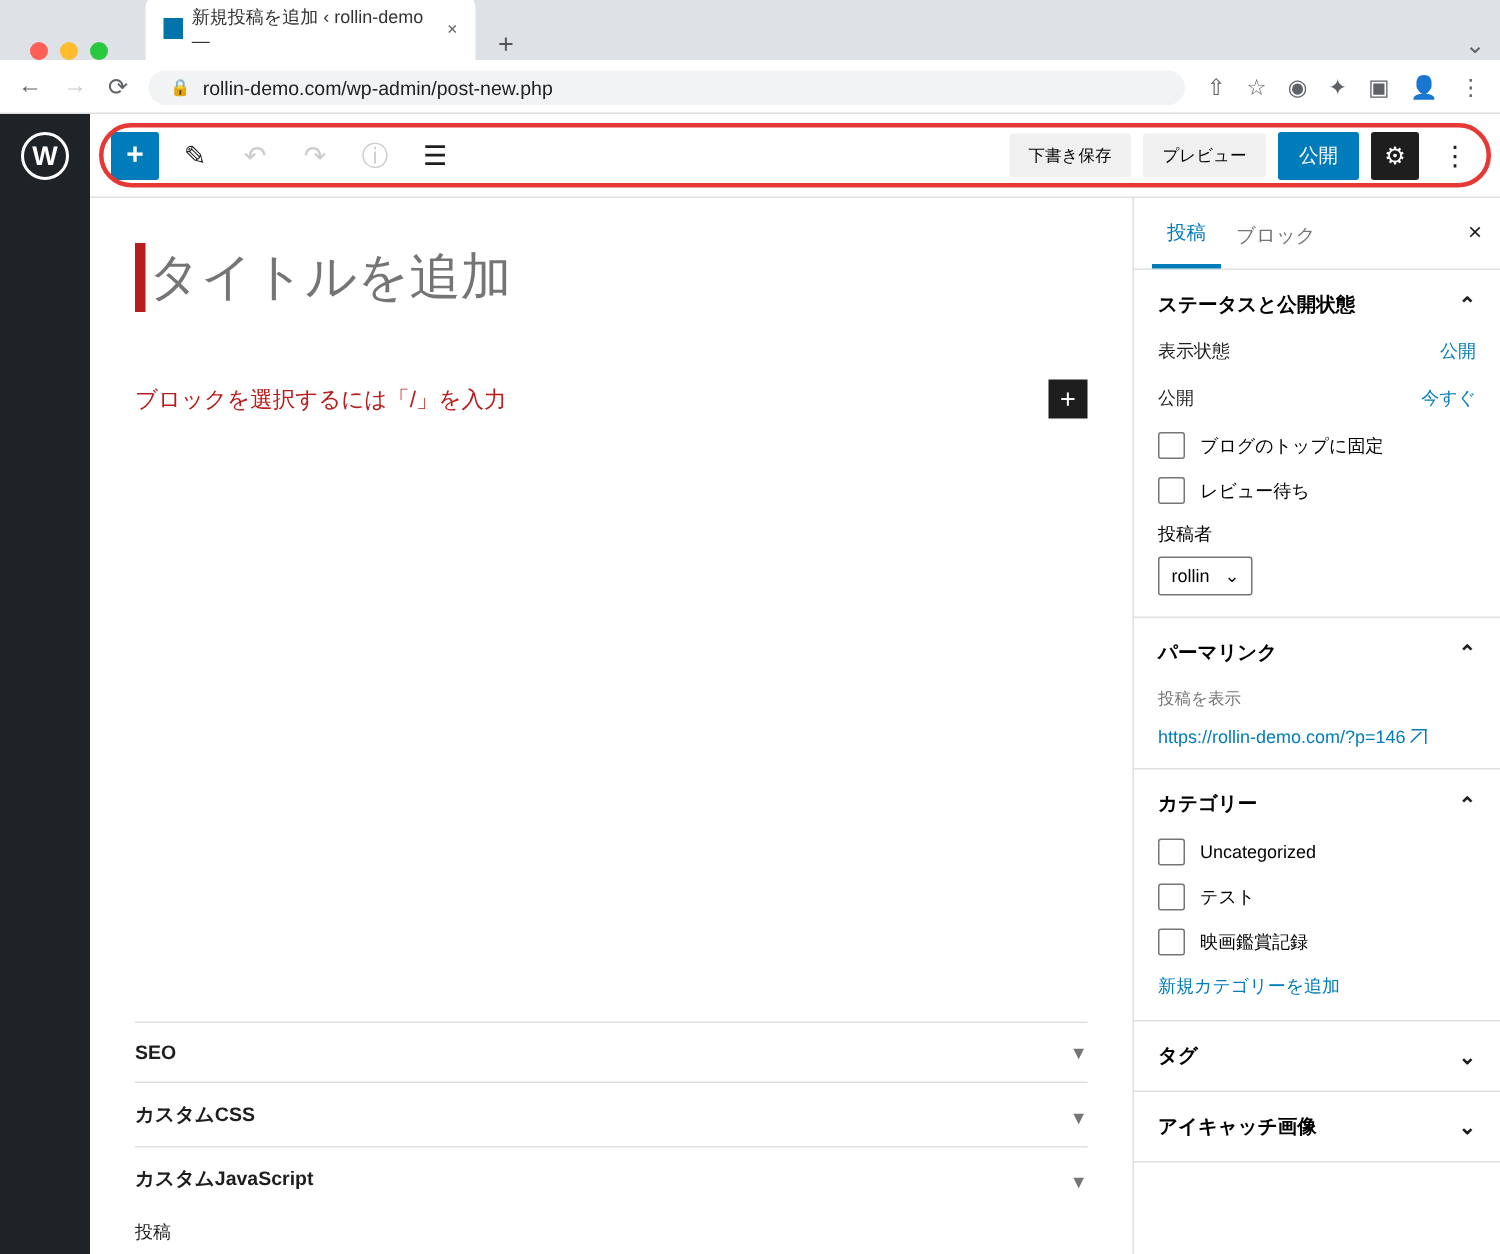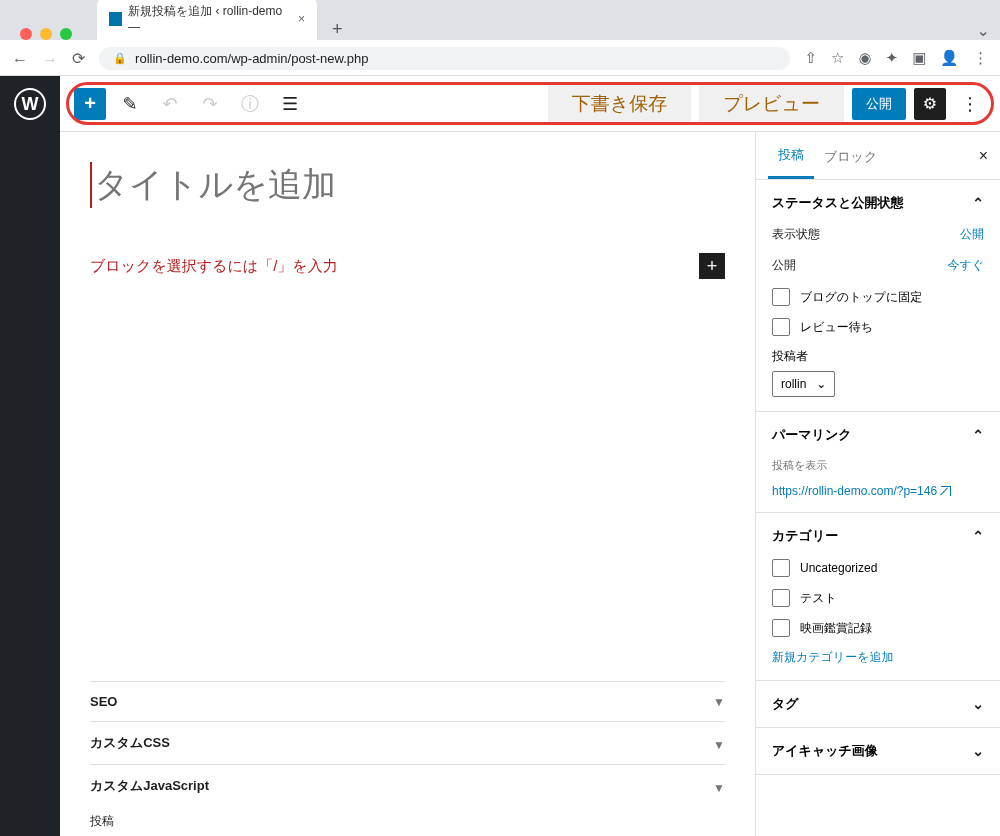--- a/index.html
+++ b/index.html
@@ -23,26 +23,26 @@
 .wp-logo{width:32px;height:32px;border:2px solid #fff;border-radius:50%;display:flex;align-items:center;justify-content:center;color:#fff;font-size:18px;font-weight:bold}
 .main-col{flex:1;display:flex;flex-direction:column}
 .toolbar{height:56px;display:flex;align-items:center;padding:0 14px;border-bottom:1px solid #e0e0e0;position:relative}
 .tb-highlight{position:absolute;left:6px;right:6px;top:6px;bottom:6px;border:3px solid #e53935;border-radius:24px;pointer-events:none}
 .tb-left{display:flex;align-items:center;gap:8px}
 .tb-right{margin-left:auto;display:flex;align-items:center;gap:8px}
 .btn-sq{width:32px;height:32px;display:flex;align-items:center;justify-content:center;border-radius:2px;cursor:pointer}
 .btn-blue{background:#007cba;color:#fff;font-size:20px;font-weight:bold}
 .btn-ico{color:#1e1e1e;font-size:18px}
 .btn-dis{color:#ccc}
-.btn-grey{background:#f0f0f0;color:#a16207;padding:7px 24px;font-size:19px;border-radius:2px;cursor:pointer}
+.btn-grey{background:#f0f0f0;color:#000000;padding:7px 13px;font-size:11px;border-radius:2px;cursor:pointer}
 .btn-pub{background:#007cba;color:#fff;padding:7px 14px;font-size:13px;border-radius:2px;cursor:pointer}
 .btn-gear{background:#1e1e1e;color:#fff}
 .editor-body{display:flex;flex:1;overflow:hidden}
 .content{flex:1;padding:30px 30px 0;display:flex;flex-direction:column}
-.title-field{font-size:34px;color:#757575;font-weight:400;margin-bottom:45px;border-left:2px solid #b91c1c;padding-left:2px}
+.title-field{font-size:34px;color:#757575;font-weight:400;margin-bottom:45px;border-left:7px solid #b91c1c;padding-left:2px}
 .block-row{display:flex;align-items:center;justify-content:space-between}
 .block-ph{color:#b91c1c;font-size:15px}
 .block-add{width:26px;height:26px;background:#1e1e1e;color:#fff;display:flex;align-items:center;justify-content:center;font-size:18px;cursor:pointer}
 .meta-panels{margin-top:auto}
 .meta-row{border-top:1px solid #e0e0e0;padding:12px 0;display:flex;justify-content:space-between;align-items:flex-end;font-size:13px;font-weight:600;color:#1e1e1e;cursor:pointer}
 .meta-row .chev{color:#757575;font-size:12px}
 .meta-footer{font-size:12px;color:#1e1e1e;padding:6px 0}
 .sidebar{width:245px;border-left:1px solid #e0e0e0;overflow-y:auto;font-size:13px}
 .sb-tabs{display:flex;border-bottom:1px solid #e0e0e0;padding:0 12px;align-items:center}
 .sb-tab{padding:14px 10px 12px;color:#757575;cursor:pointer;font-size:13px}

